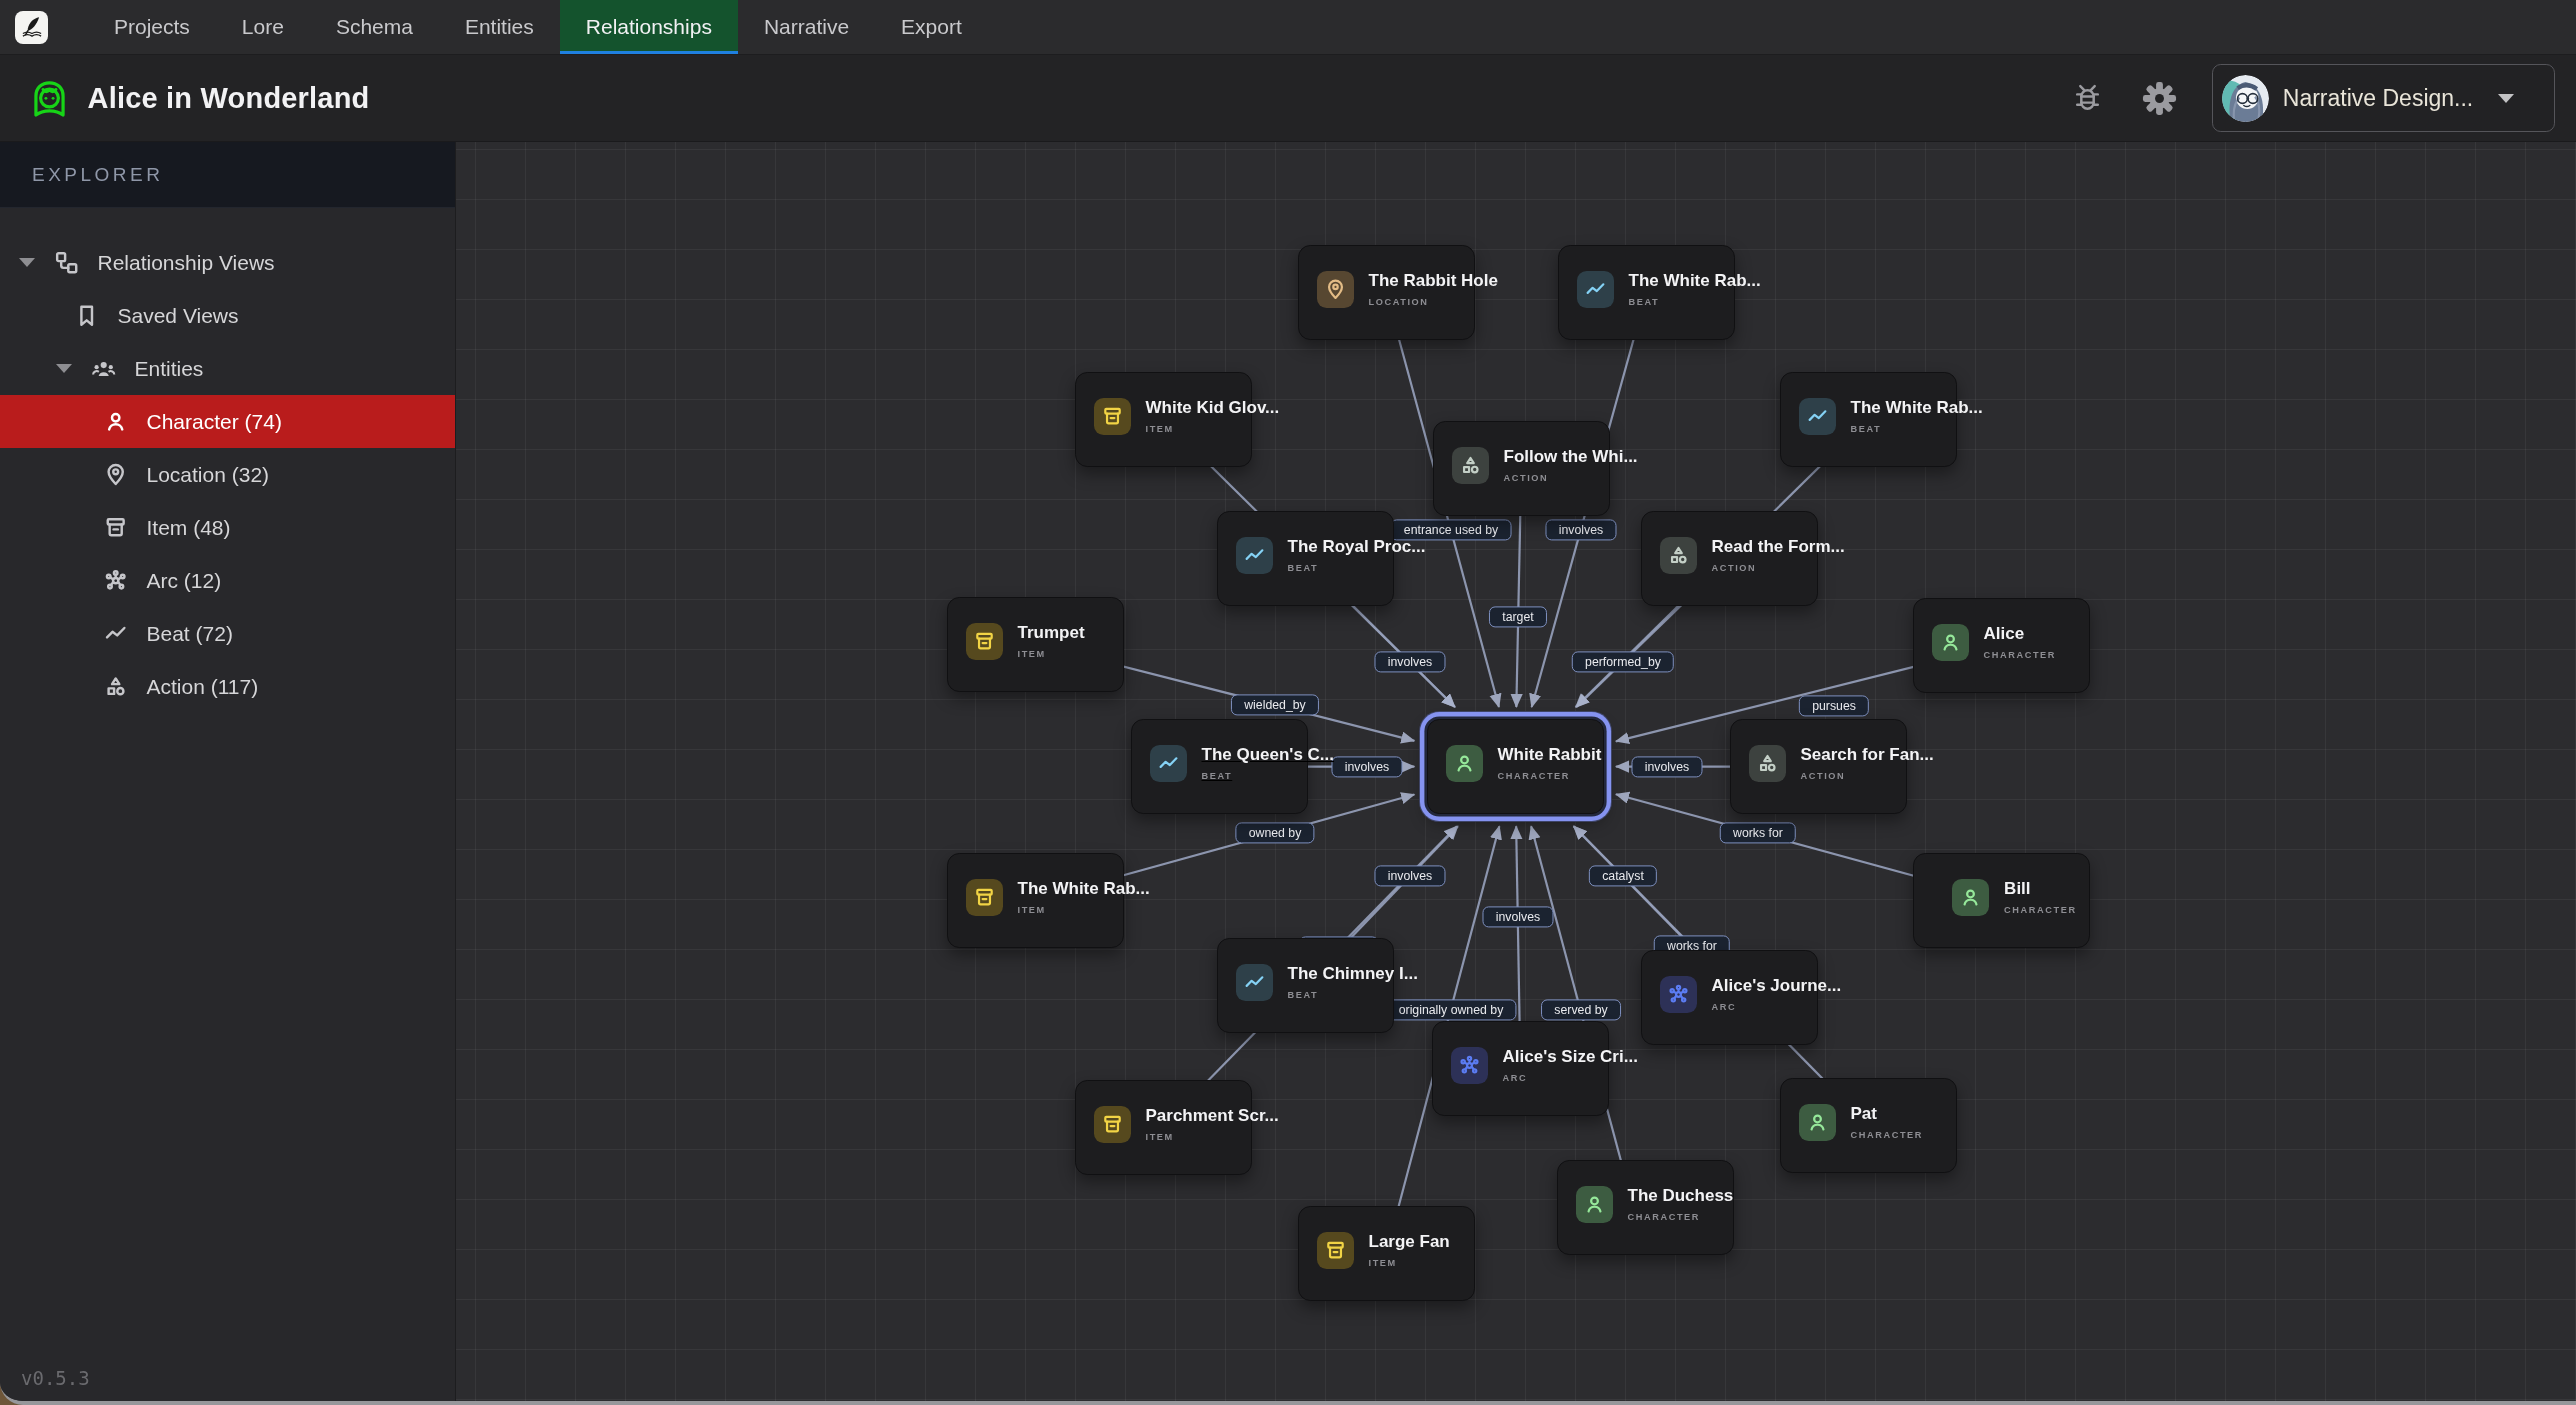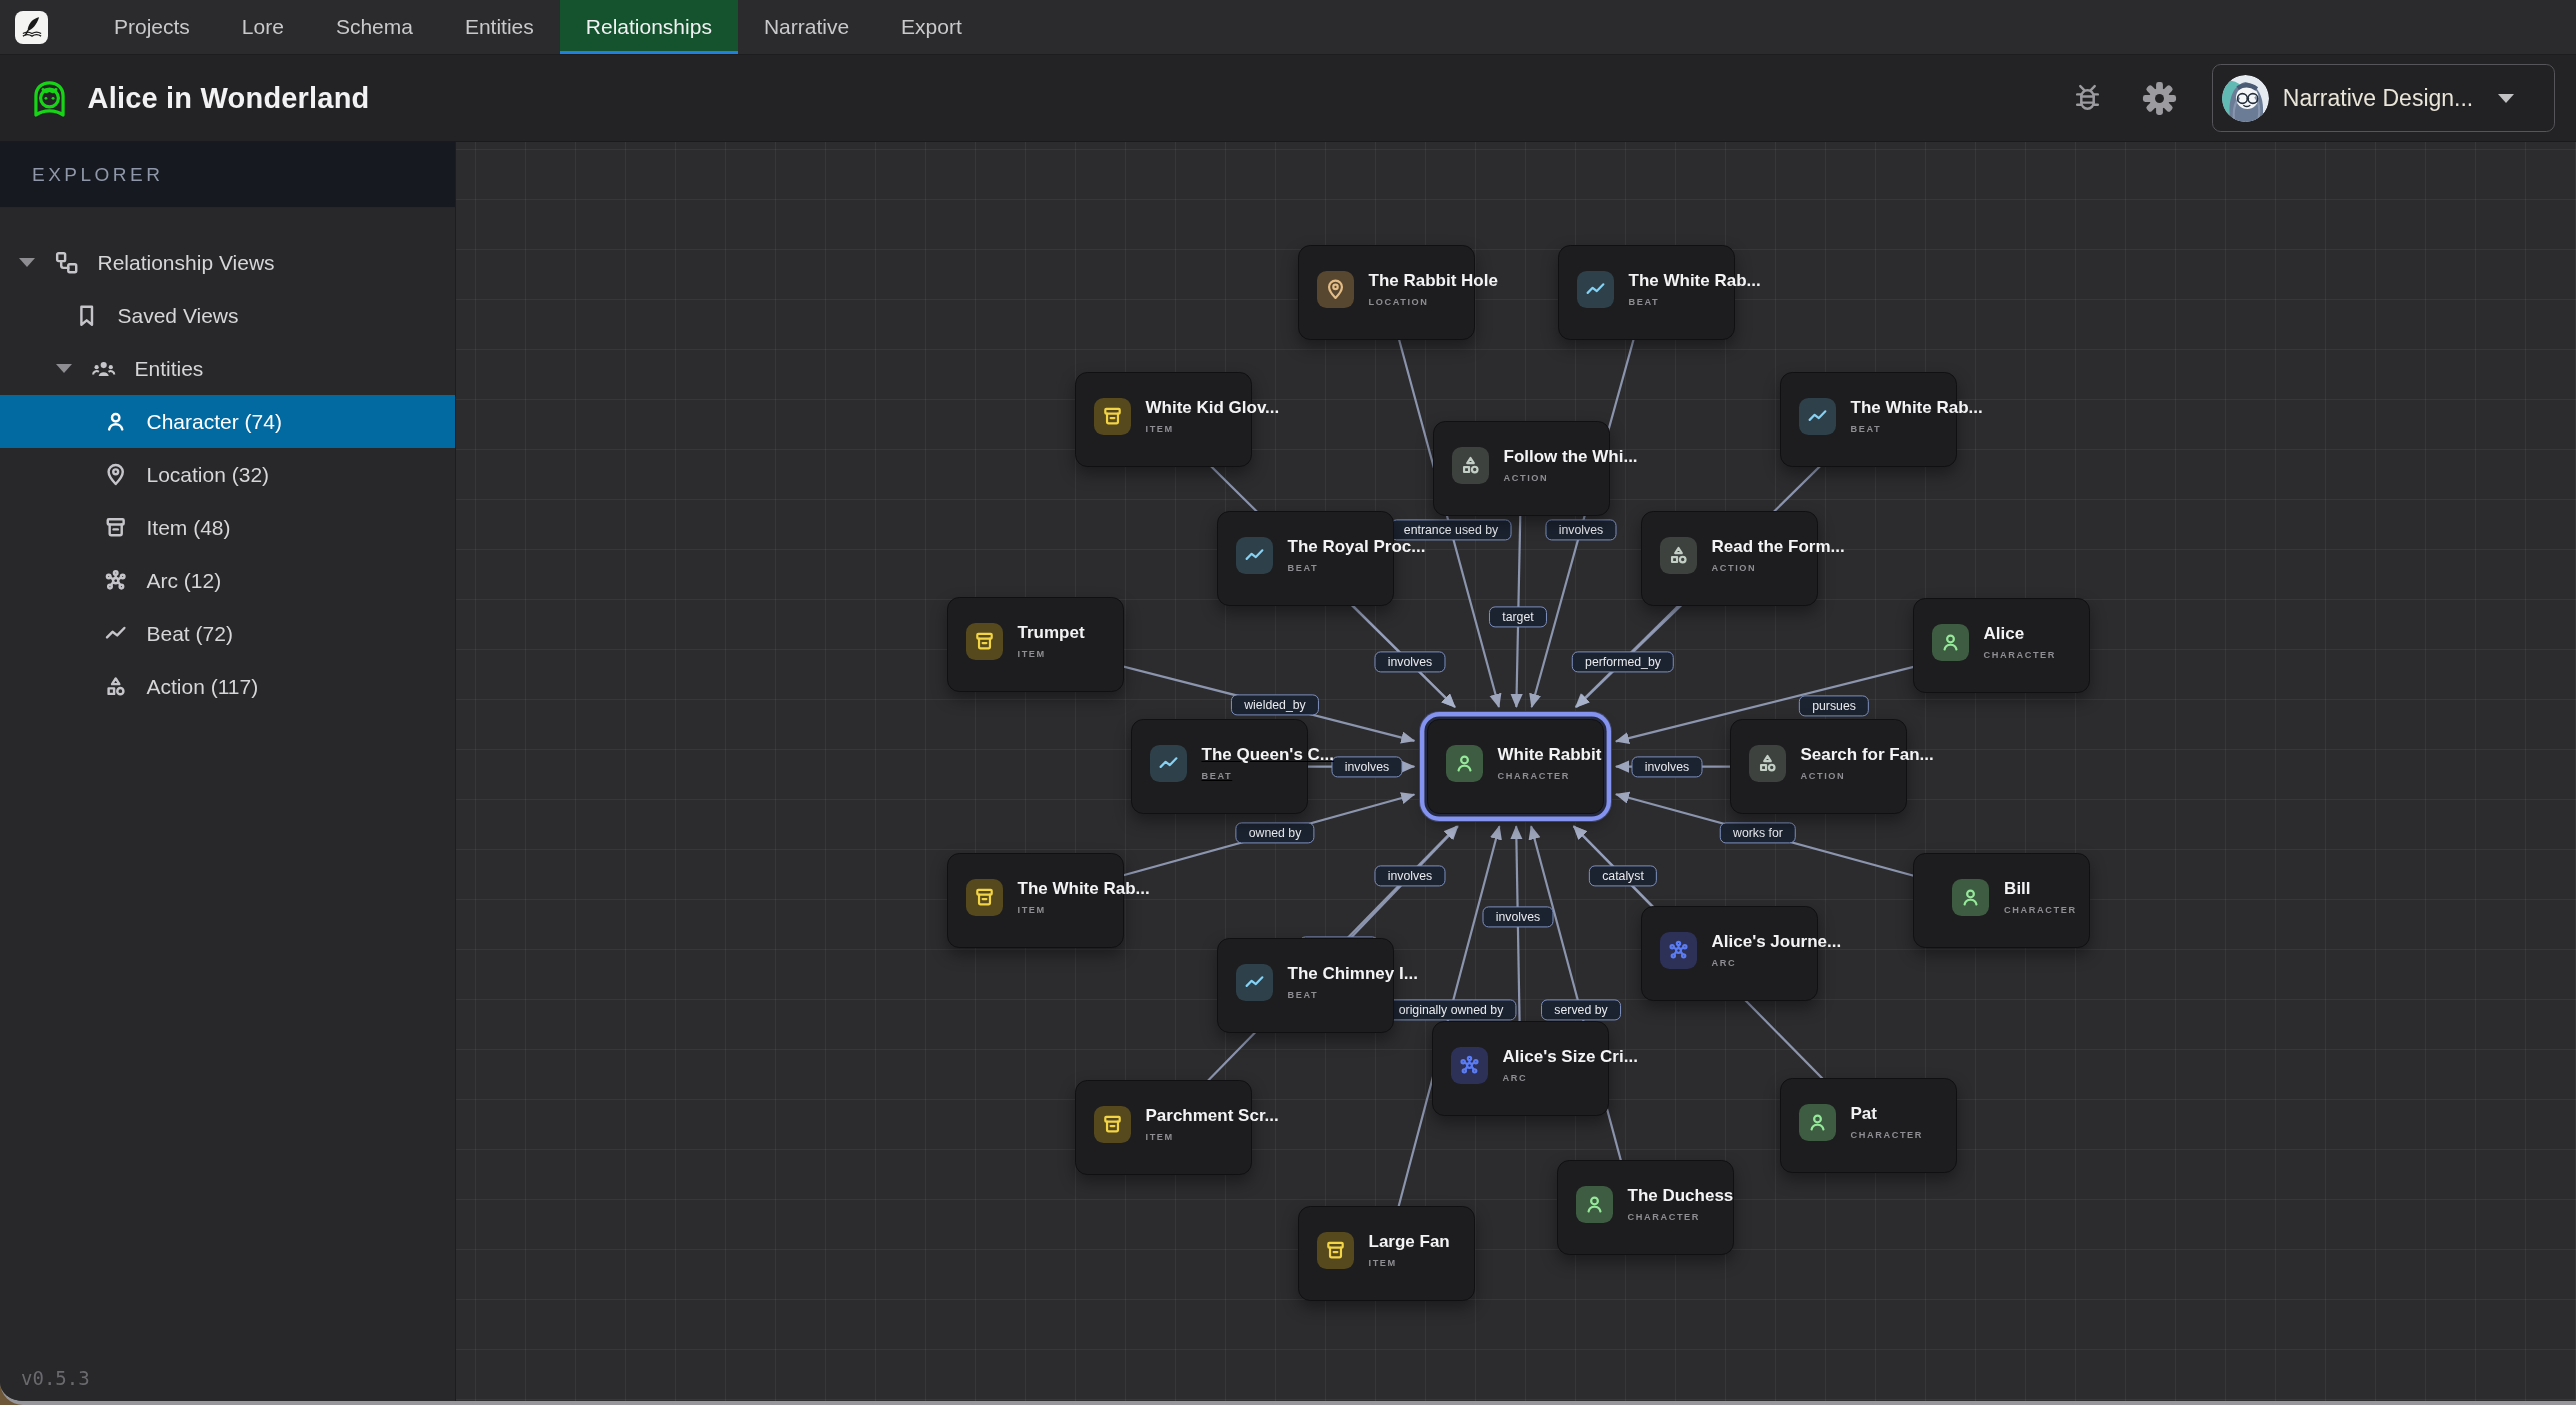--- a/index.html
+++ b/index.html
@@ -63,21 +63,21 @@
   .explorer-label{margin-left:32px;font-size:19px;letter-spacing:3.5px;color:#8f97a8;}
   .tree{padding-top:28px;}
   .tree-row{
     height:53px;display:flex;align-items:center;font-size:21px;color:#d6d6d8;
     box-sizing:border-box;cursor:default;white-space:nowrap;
   }
   .tree-row.ind0{padding-left:19px;}
   .tree-row.ind1{padding-left:74px;}
   .tree-row.ind1c{padding-left:56px;}
   .tree-row.ind2{padding-left:103px;}
-  .tree-row.selected{background:#0369a1;color:#ffffff;}
+  .tree-row.selected{background:#b91c1c;color:#ffffff;}
   .tree-caret{
     width:0;height:0;border-left:8px solid transparent;border-right:8px solid transparent;
     border-top:9.6px solid #8e8e92;margin-right:19px;flex:0 0 auto;
   }
   .tree-icon{width:26px;height:26px;margin-right:17.5px;display:flex;align-items:center;justify-content:center;flex:0 0 26px;}
   .version{
     position:absolute;left:21px;bottom:12.3px;
     font-family:"DejaVu Sans Mono","Liberation Mono",monospace;
     font-size:19px;color:#6a6a6e;
   }
@@ -531,21 +531,21 @@
             <div class="gnode-icon" style="background: rgb(46, 64, 73);">
               <svg width="23" height="23" viewBox="0 0 24 24">
                 <path d="M3.8,15.5 L9,10.2 L13.4,13.6 L20.2,6.6" fill="none" stroke="#85d2f5" stroke-width="2.3" stroke-linecap="round" stroke-linejoin="round"></path>
               </svg>
             </div>
             <div>
               <div class="gnode-title">The Chimney I...</div>
               <div class="gnode-type">BEAT</div>
             </div>
           </div>
-          <div class="gnode" style="left: 1185px; top: 764px;">
+          <div class="gnode" style="left: 1185px; top: 808px;">
             <div class="gnode-icon" style="background: rgb(45, 49, 87);">
               <svg width="23" height="23" viewBox="0 0 24 24">
                 <circle cx="12" cy="12" r="2.5" fill="none" stroke="#5b7cf2" stroke-width="2.3" stroke-linecap="round" stroke-linejoin="round"></circle>
                 <path d="M12,9.5 V6.4 M14.2,10.8 L17,8.9 M14.3,13.3 L16.5,16.2 M9.7,13.3 L7.5,16.2 M9.8,10.8 L7,8.9" fill="none" stroke="#5b7cf2" stroke-width="2.3" stroke-linecap="round" stroke-linejoin="round"></path>
                 <circle cx="12" cy="4.7" r="1.7" fill="none" stroke="#5b7cf2" stroke-width="2.3" stroke-linecap="round" stroke-linejoin="round"></circle>
                 <circle cx="18.6" cy="8" r="1.7" fill="none" stroke="#5b7cf2" stroke-width="2.3" stroke-linecap="round" stroke-linejoin="round"></circle>
                 <circle cx="17.4" cy="17.6" r="1.7" fill="none" stroke="#5b7cf2" stroke-width="2.3" stroke-linecap="round" stroke-linejoin="round"></circle>
                 <circle cx="6.6" cy="17.6" r="1.7" fill="none" stroke="#5b7cf2" stroke-width="2.3" stroke-linecap="round" stroke-linejoin="round"></circle>
                 <circle cx="5.4" cy="8" r="1.7" fill="none" stroke="#5b7cf2" stroke-width="2.3" stroke-linecap="round" stroke-linejoin="round"></circle>
               </svg>

